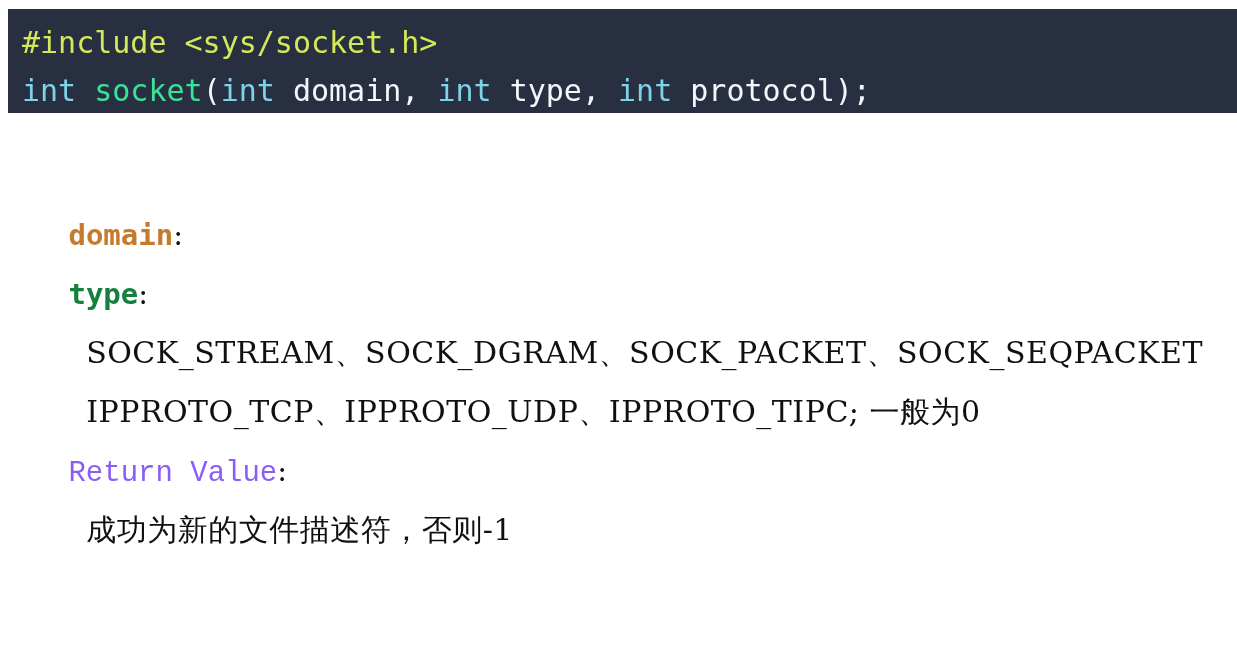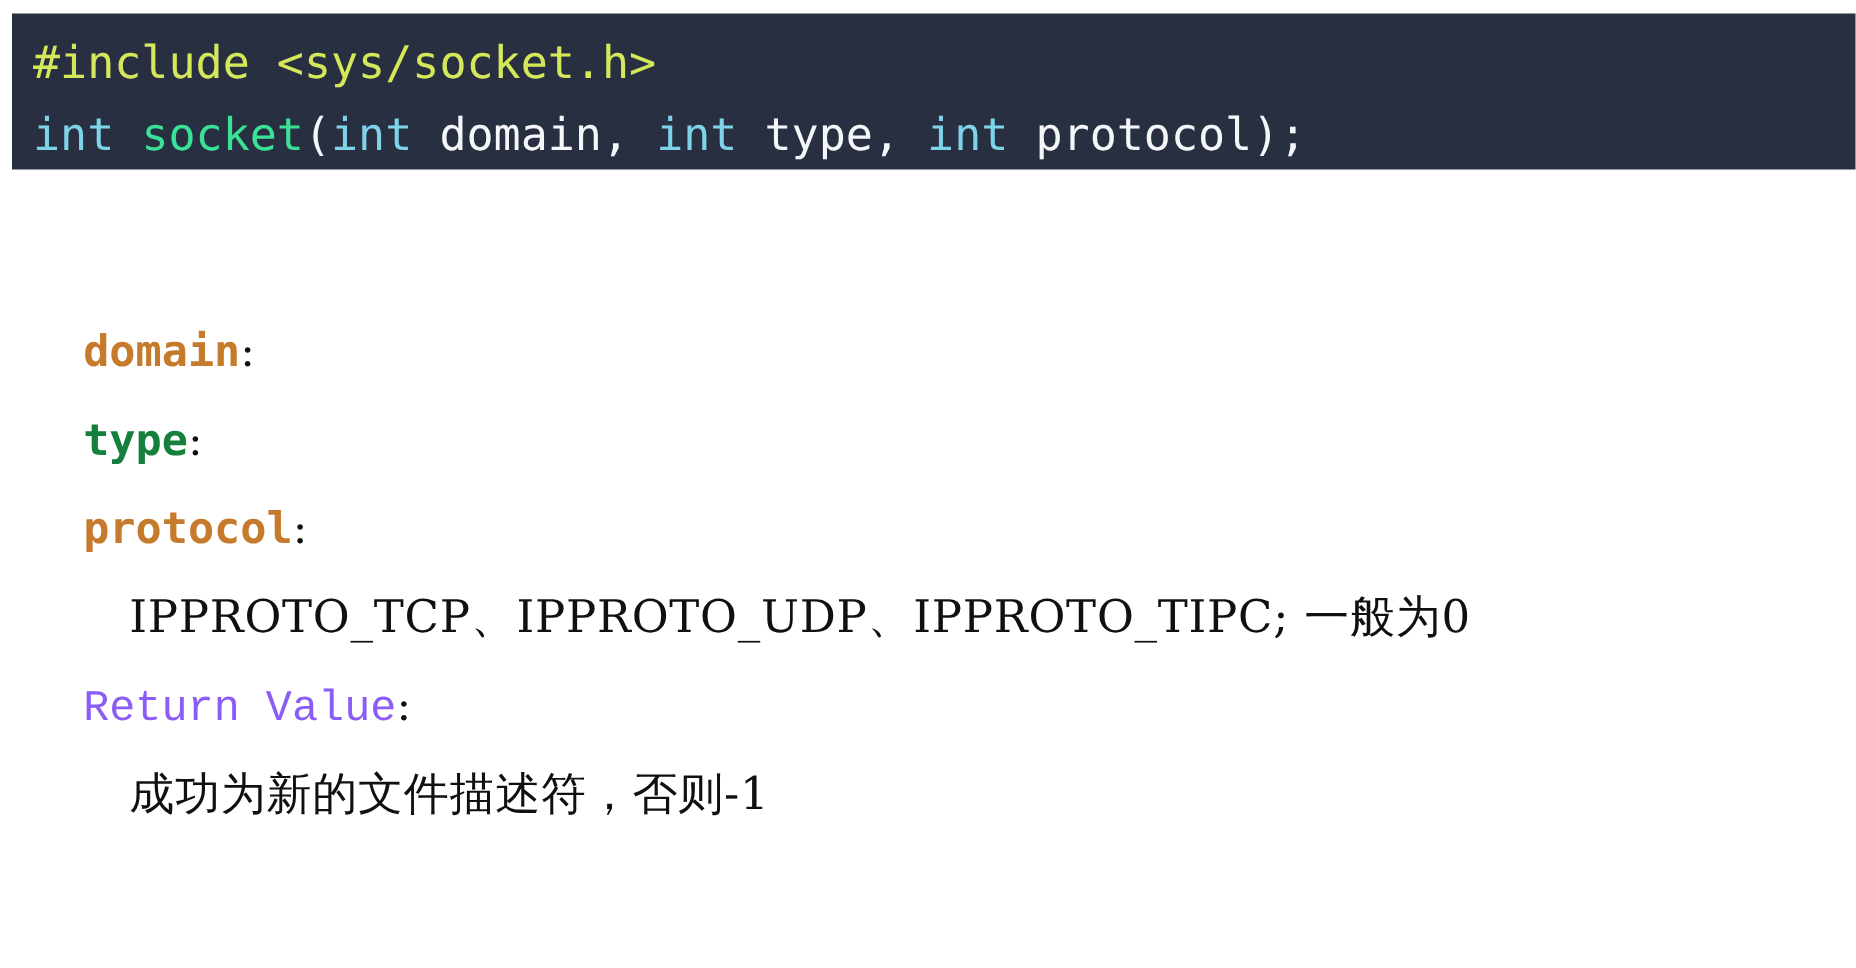--- a/index.html
+++ b/index.html
@@ -53,20 +53,21 @@
   .doc-line {
     font-family: "DejaVu Serif", "Liberation Serif", serif;
     font-size: 31px;
     line-height: 59px;
     white-space: pre;
     color: #101010;
     height: 59px;
   }
   .line-label {
     padding-left: 16px;
+    margin-left: 13px;
   }
   .line-value {
     padding-left: 48px;
     font-size: 30px;
   }
   .label-key {
     color: #c67b2c;
     font-weight: bold;
     font-family: "DejaVu Sans Mono", "Liberation Mono", monospace;
     font-size: 29px;
@@ -108,24 +109,24 @@
 
 <div class="doc-body">
 
   <div class="doc-line line-label">
     <span class="label-key" style="color: rgb(198, 123, 44);">domain</span><span class="label-colon">:</span>
   </div>
 
   <div class="doc-line line-label">
     <span class="label-key" style="color: #15803d;">type</span><span class="label-colon">:</span>
   </div>
+  <div class="doc-line line-value">
+    <span class="val">SOCK_STREAM、SOCK_DGRAM、SOCK_PACKET、SOCK_SEQPACKET</span>
+  </div>
 
-  <div class="doc-line line-label">
-    <span class="label-key" style="color: rgb(198, 123, 44);">protocol</span><span class="label-colon">:</span>
-  </div>
   <div class="doc-line line-value">
     <span class="val">IPPROTO_TCP、IPPROTO_UDP、IPPROTO_TIPC; 一般为0</span>
   </div>
 
   <div class="doc-line line-label">
     <span class="label-plain">Return Value</span><span class="label-colon">:</span>
   </div>
   <div class="doc-line line-value">
     <span class="val">成功为新的文件描述符，否则-1</span>
   </div>

